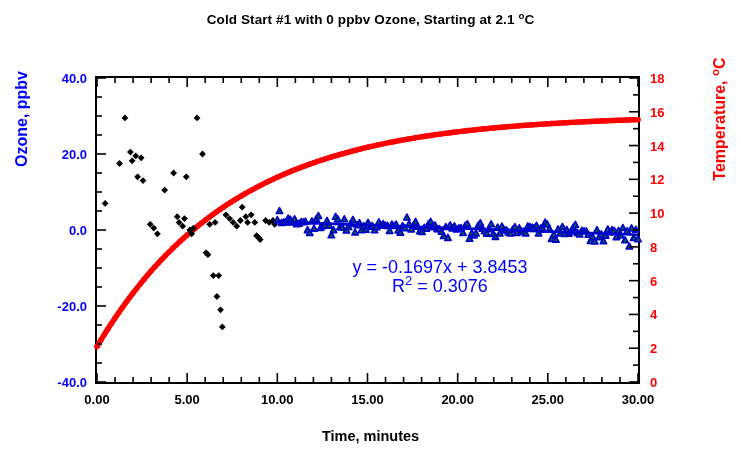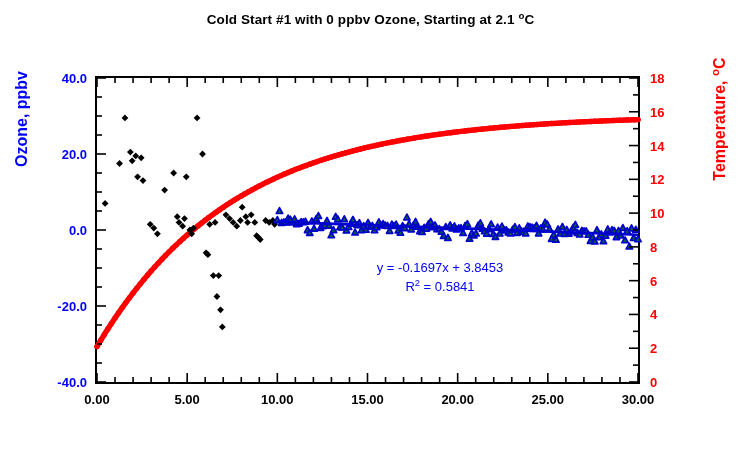--- a/index.html
+++ b/index.html
@@ -26,36 +26,37 @@
     font-size:16px;font-weight:bold;color:#ff0000;}
   .xlab{position:absolute;left:0;top:428px;width:741px;text-align:center;
     font-size:14.5px;font-weight:bold;color:#000;}
 
   .tick-text{font-size:13px;font-weight:bold;font-family:"Liberation Sans",sans-serif;}
   .tl{fill:#0000ff;}
   .tr{fill:#ff0000;}
   .tx{fill:#000000;}
 
   .eqn{position:absolute;left:330px;top:258px;width:220px;text-align:center;
-    font-size:13px;color:#0000ff;line-height:19px;}
+    font-size:18px;color:#0000ff;line-height:19px;}
   .eqn .ln{display:block;}
 </style>
 </head>
 <body>
 
 <div id="chart-root">
 
   <div class="title-block">
     <span class="ln"><span>Cold Start #1 with 0 ppbv Ozone, Starting at 2.1 </span><sup>o</sup><span>C</span></span>
   </div>
 
   <div class="ylab-left">Ozone, ppbv</div>
 
   <div class="ylab-right"><span>Temperature, </span><sup>o</sup><span>C</span></div>
 
+  <div class="xlab">Time, minutes</div>
 
   <div class="plot-frame">
     <svg class="layer" id="plot-svg" width="541" height="304">
         <polyline points="0.00,268.53 1.80,265.51 3.61,262.52 5.41,259.58 7.21,256.67 9.02,253.80 10.82,250.97 12.62,248.17 14.43,245.42 16.23,242.69 18.03,240.01 19.84,237.36 21.64,234.74 23.44,232.16 25.25,229.61 27.05,227.09 28.85,224.61 30.66,222.16 32.46,219.74 34.26,217.35 36.07,215.00 37.87,212.67 39.67,210.38 41.48,208.11 43.28,205.88 45.08,203.67 46.89,201.50 48.69,199.35 50.49,197.23 52.30,195.14 54.10,193.07 55.90,191.03 57.71,189.02 59.51,187.04 61.31,185.08 63.12,183.14 64.92,181.24 66.72,179.35 68.53,177.49 70.33,175.66 72.13,173.85 73.94,172.06 75.74,170.30 77.54,168.56 79.35,166.84 81.15,165.14 82.95,163.47 84.76,161.82 86.56,160.19 88.36,158.58 90.17,157.00 91.97,155.43 93.77,153.88 95.58,152.36 97.38,150.85 99.18,149.37 100.99,147.90 102.79,146.45 104.59,145.02 106.40,143.61 108.20,142.22 110.00,140.85 111.81,139.49 113.61,138.15 115.41,136.83 117.22,135.53 119.02,134.24 120.82,132.98 122.63,131.72 124.43,130.49 126.23,129.27 128.04,128.06 129.84,126.87 131.64,125.70 133.45,124.54 135.25,123.40 137.05,122.27 138.86,121.16 140.66,120.06 142.46,118.98 144.27,117.91 146.07,116.85 147.87,115.81 149.68,114.78 151.48,113.77 153.28,112.77 155.09,111.78 156.89,110.80 158.69,109.84 160.50,108.89 162.30,107.95 164.10,107.03 165.91,106.12 167.71,105.21 169.51,104.32 171.32,103.45 173.12,102.58 174.92,101.72 176.73,100.88 178.53,100.05 180.33,99.23 182.14,98.41 183.94,97.61 185.74,96.82 187.55,96.04 189.35,95.27 191.15,94.51 192.96,93.76 194.76,93.02 196.56,92.29 198.37,91.57 200.17,90.86 201.97,90.16 203.78,89.47 205.58,88.78 207.38,88.11 209.19,87.44 210.99,86.78 212.79,86.14 214.60,85.50 216.40,84.86 218.20,84.24 220.01,83.62 221.81,83.02 223.61,82.42 225.42,81.83 227.22,81.24 229.02,80.67 230.83,80.10 232.63,79.54 234.43,78.98 236.24,78.44 238.04,77.90 239.84,77.36 241.65,76.84 243.45,76.32 245.25,75.81 247.06,75.30 248.86,74.80 250.66,74.31 252.47,73.83 254.27,73.35 256.07,72.87 257.88,72.41 259.68,71.95 261.48,71.49 263.29,71.04 265.09,70.60 266.89,70.16 268.70,69.73 270.50,69.30 272.30,68.88 274.11,68.47 275.91,68.06 277.71,67.66 279.52,67.26 281.32,66.86 283.12,66.48 284.93,66.09 286.73,65.71 288.53,65.34 290.34,64.97 292.14,64.61 293.94,64.25 295.75,63.90 297.55,63.55 299.35,63.20 301.16,62.86 302.96,62.52 304.76,62.19 306.57,61.87 308.37,61.54 310.17,61.22 311.98,60.91 313.78,60.60 315.58,60.29 317.39,59.99 319.19,59.69 320.99,59.40 322.80,59.11 324.60,58.82 326.40,58.54 328.21,58.26 330.01,57.98 331.81,57.71 333.62,57.44 335.42,57.17 337.22,56.91 339.03,56.65 340.83,56.40 342.63,56.15 344.44,55.90 346.24,55.65 348.04,55.41 349.85,55.17 351.65,54.94 353.45,54.71 355.26,54.48 357.06,54.25 358.86,54.03 360.67,53.81 362.47,53.59 364.27,53.37 366.08,53.16 367.88,52.95 369.68,52.75 371.49,52.54 373.29,52.34 375.09,52.14 376.90,51.95 378.70,51.75 380.50,51.56 382.31,51.37 384.11,51.19 385.91,51.01 387.72,50.82 389.52,50.65 391.32,50.47 393.13,50.30 394.93,50.12 396.73,49.95 398.54,49.79 400.34,49.62 402.14,49.46 403.95,49.30 405.75,49.14 407.55,48.98 409.36,48.83 411.16,48.68 412.96,48.52 414.77,48.38 416.57,48.23 418.37,48.08 420.18,47.94 421.98,47.80 423.78,47.66 425.59,47.52 427.39,47.39 429.19,47.25 431.00,47.12 432.80,46.99 434.60,46.86 436.41,46.74 438.21,46.61 440.01,46.49 441.82,46.37 443.62,46.25 445.42,46.13 447.23,46.01 449.03,45.89 450.83,45.78 452.64,45.67 454.44,45.56 456.24,45.45 458.05,45.34 459.85,45.23 461.65,45.13 463.46,45.02 465.26,44.92 467.06,44.82 468.87,44.72 470.67,44.62 472.47,44.52 474.28,44.42 476.08,44.33 477.88,44.24 479.69,44.14 481.49,44.05 483.29,43.96 485.10,43.87 486.90,43.78 488.70,43.70 490.51,43.61 492.31,43.53 494.11,43.44 495.92,43.36 497.72,43.28 499.52,43.20 501.33,43.12 503.13,43.04 504.93,42.97 506.74,42.89 508.54,42.82 510.34,42.74 512.15,42.67 513.95,42.60 515.75,42.53 517.56,42.46 519.36,42.39 521.16,42.32 522.97,42.25 524.77,42.18 526.57,42.12 528.38,42.05 530.18,41.99 531.98,41.93 533.79,41.86 535.59,41.80 537.39,41.74 539.20,41.68 541.00,41.62" fill="none" stroke="#ff0000" stroke-width="5.4" stroke-linecap="round" stroke-linejoin="round"></polyline>
         <circle cx="0.00" cy="268.53" r="2.7" fill="#ff0000"></circle>
         <circle cx="3.61" cy="262.52" r="2.7" fill="#ff0000"></circle>
         <circle cx="7.21" cy="256.67" r="2.7" fill="#ff0000"></circle>
         <circle cx="10.82" cy="250.97" r="2.7" fill="#ff0000"></circle>
         <circle cx="14.43" cy="245.42" r="2.7" fill="#ff0000"></circle>
         <circle cx="18.03" cy="240.01" r="2.7" fill="#ff0000"></circle>
@@ -548,16 +549,16 @@
       <line x1="638" y1="263.77777777777777" x2="633" y2="263.77777777777777" stroke="#000000" stroke-width="1.6"></line>
       <line x1="638" y1="230" x2="633" y2="230" stroke="#000000" stroke-width="1.6"></line>
       <line x1="638" y1="196.2222222222222" x2="633" y2="196.2222222222222" stroke="#000000" stroke-width="1.6"></line>
       <line x1="638" y1="162.44444444444446" x2="633" y2="162.44444444444446" stroke="#000000" stroke-width="1.6"></line>
       <line x1="638" y1="128.66666666666666" x2="633" y2="128.66666666666666" stroke="#000000" stroke-width="1.6"></line>
       <line x1="638" y1="94.88888888888891" x2="633" y2="94.88888888888891" stroke="#000000" stroke-width="1.6"></line>
     </svg>
 
   <div class="eqn">
     <span class="ln">y = -0.1697x + 3.8453</span>
-    <span class="ln"><span>R</span><sup>2</sup><span> = 0.5841</span></span>
+    <span class="ln"><span>R</span><sup>2</sup><span> = 0.3076</span></span>
   </div>
 
 </div>
 
 </body></html>

